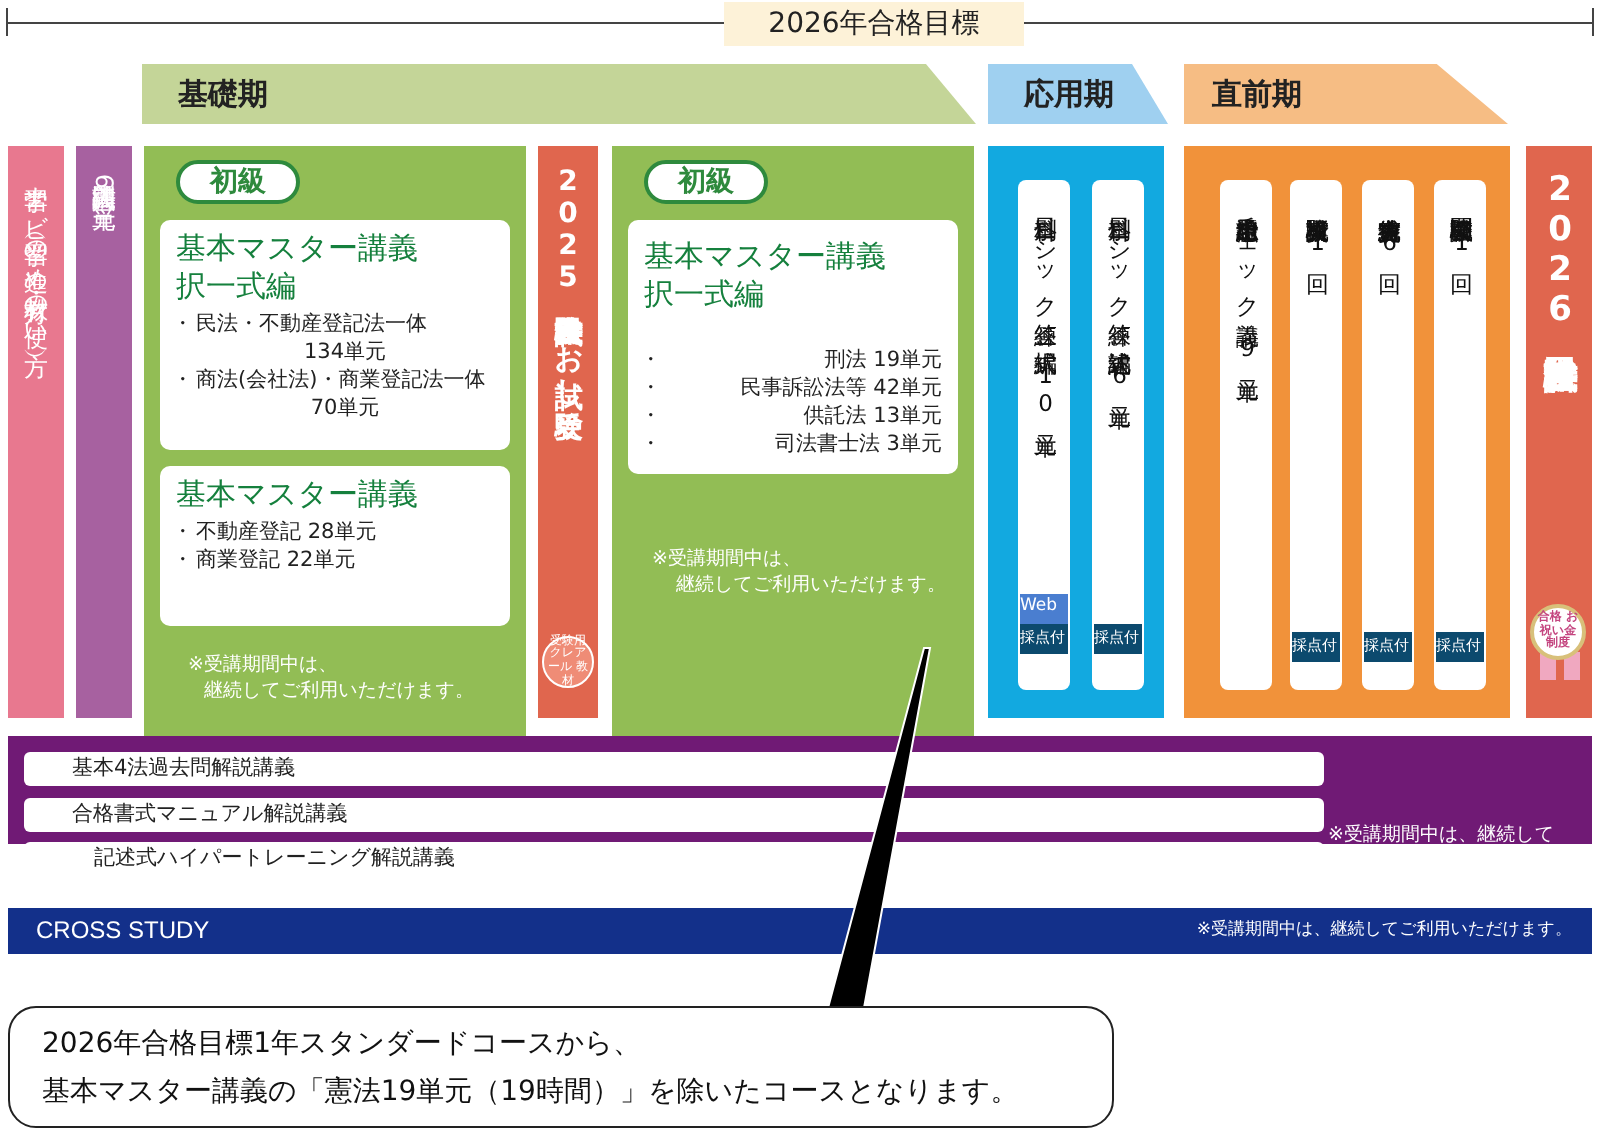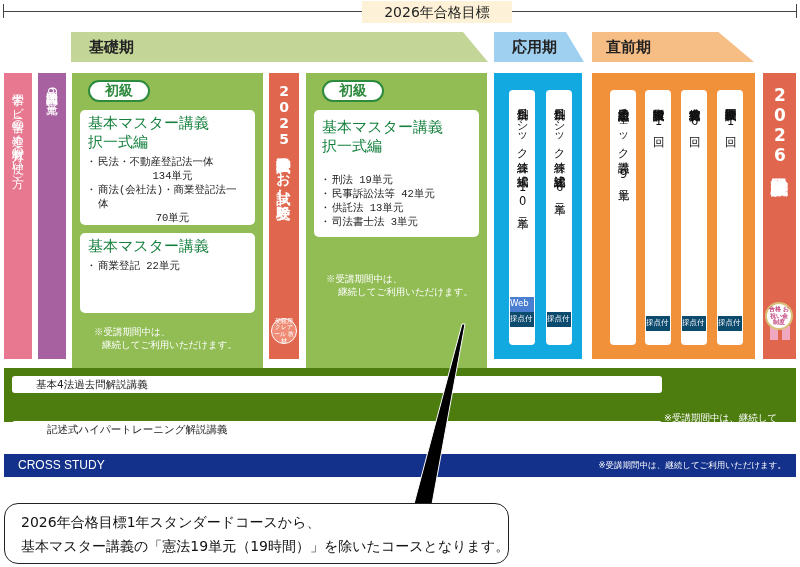--- a/index.html
+++ b/index.html
@@ -30,21 +30,21 @@
   .vbar-navi .vbar-inner, .vbar-hou .vbar-inner { text-orientation: mixed; }
 
   
   .sticker { position: absolute; border-radius: 50%; display: flex; align-items: center; justify-content: center;
              text-align: center; font-size: 6px; line-height: 1.1; }
   .sticker-clear { left: 271px; top: 318px; width: 26px; height: 26px; background: #ef8c76; color: #fff; border: 1px solid #fff; }
   .sticker-gift { left: 765px; top: 302px; width: 28px; height: 28px; background: #fff; color: #c4457f; border: 2px solid #d8c07a; font-weight: bold; }
   .ribbon { position: absolute; top: 326px; width: 8px; height: 14px; background: #f0a8c0; }
 
   
-  .green { position: absolute; top: 73px; height: 358px; background: #92bd55; font-family: Liberation Mono, monospace; }
+  .green { position: absolute; top: 73px; height: 358px; background: #92bd55; }
   .green-1 { left: 72px; width: 191px; }
   .green-2 { left: 306px; width: 181px; }
   .pill { position: absolute; top: 7px; left: 16px; width: 62px; height: 22px; background: #fff; border: 2px solid #2e8a3d;
           border-radius: 11px; color: #2e8a3d; font-weight: bold; font-size: 14px; line-height: 18px; text-align: center; }
   .card { position: absolute; left: 8px; right: 8px; background: #fff; border-radius: 5px; padding: 5px 8px; }
   .card-title { font-size: 15px; line-height: 19px; color: #15803d; }
   .card-list { list-style: none; font-size: 10.5px; line-height: 14px; margin-top: 2px; }
   .card-list li { padding-left: 10px; position: relative; }
   .card-list li::before { content: "・"; position: absolute; left: -2px; }
   .card-list .units { text-align: center; display: block; }
@@ -54,35 +54,35 @@
   .blue { position: absolute; left: 494px; top: 73px; width: 88px; height: 286px; background: #12a9e0; }
   .orange { position: absolute; left: 592px; top: 73px; width: 163px; height: 286px; background: #f1923a; }
   .slot { position: absolute; top: 17px; width: 26px; height: 255px; background: #fff; border-radius: 4px; }
   .slot-text { writing-mode: vertical-rl; text-orientation: upright; font-size: 11.5px; line-height: 1; color: #111;
                margin: 10px auto 0; white-space: nowrap; letter-spacing: 0; }
   .tag { position: absolute; left: 1px; width: 24px; height: 15px; font-size: 7.5px; line-height: 13px; color: #fff; }
   .tag-web { background: #4a7ed0; font-size: 8.5px; }
   .tag-score { background: #0c4a6e; }
 
   
-  .brown { position: absolute; left: 4px; top: 368px; width: 792px; height: 54px; background: #4d7c0f; }
+  .brown { position: absolute; left: 4px; top: 368px; width: 792px; height: 54px; background: #701a75; }
   .brown-row { position: absolute; left: 8px; width: 650px; height: 17px; background: #fff; border-radius: 3px;
                font-size: 10.5px; line-height: 17px; padding-left: 24px; color: #222; }
   .brown-note { position: absolute; left: 660px; top: 44px; width: 128px; color: #fff; font-size: 9.5px; line-height: 12px; }
 
   
   .cross { position: absolute; left: 4px; top: 454px; width: 792px; height: 23px; background: #13308a; color: #fff; }
   .cross-label { position: absolute; left: 14px; top: 0; font-size: 12px; line-height: 23px; font-family: "Liberation Sans", sans-serif; }
   .cross-note { position: absolute; right: 10px; top: 0; font-size: 8.5px; line-height: 23px; }
 
   
   .pointer { position: absolute; left: 0; top: 0; width: 800px; height: 567px; pointer-events: none; }
 
   
-  .callout { position: absolute; left: 4px; top: 503px; width: 505px; height: 61px; border: 1.5px solid #222; border-radius: 14px; background: #fff; }
+  .callout { position: absolute; left: 4px; top: 503px; width: 553px; height: 61px; border: 1.5px solid #222; border-radius: 14px; background: #fff; }
   .callout-line { position: absolute; left: 16px; font-size: 14px; line-height: 20px; color: #111; white-space: nowrap; }
 </style>
 </head>
 <body>
 
 <div>
   <div class="tl-line"></div>
   <div class="tl-cap-l"></div>
   <div class="tl-cap-r"></div>
   <div class="tl-label">2026年合格目標</div>
@@ -111,40 +111,41 @@
       </li>
       <li>
         <span>商法(会社法)・商業登記法一体</span>
         <span class="units">70単元</span>
       </li>
     </ul>
   </div>
   <div class="card" style="top:160px;height:80px;">
     <div class="card-title">基本マスター講義</div>
     <ul class="card-list">
+      <li>不動産登記 28単元</li>
       <li>商業登記 22単元</li>
     </ul>
   </div>
   <div class="note-green" style="left:22px;top:253px;">
     <div>※受講期間中は、</div>
     <div style="padding-left:8px;">継続してご利用いただけます。</div>
   </div>
 </div>
 
 <div class="vbar vbar-otameshi">
   <span class="vbar-inner">2025年司法書士試験 お試し受験</span>
 </div>
 <div class="sticker sticker-clear">受験用 クレアール 教材</div>
 
 <div class="green green-2">
   <div class="pill">初級</div>
   <div class="card" style="top:37px;height:127px;">
     <div class="card-title" style="margin-top:4px;">基本マスター講義</div>
     <div class="card-title">択一式編</div>
-    <ul class="card-list" style="margin-top:16px;">
+    <ul class="card-list" style="margin-top:16px;text-align:right;">
       <li>刑法 19単元</li>
       <li>民事訴訟法等 42単元</li>
       <li>供託法 13単元</li>
       <li>司法書士法 3単元</li>
     </ul>
   </div>
   <div class="note-green" style="left:20px;top:200px;">
     <div>※受講期間中は、</div>
     <div style="padding-left:12px;">継続してご利用いただけます。</div>
   </div>
@@ -182,20 +183,21 @@
 
 <div class="vbar vbar-exam">
   <span class="vbar-inner">2026年司法書士試験</span>
 </div>
 <div class="ribbon" style="left:770px;"></div>
 <div class="ribbon" style="left:782px;"></div>
 <div class="sticker sticker-gift">合格 お祝い金 制度</div>
 
 <div class="brown">
   <div class="brown-row" style="top:8px;">基本4法過去問解説講義</div>
+  <div class="brown-row" style="top:31px;">合格書式マニュアル解説講義</div>
   <div class="brown-row" style="top:53px;padding-left:35px;">記述式ハイパートレーニング解説講義</div>
   <div class="brown-note">
     <div>※受講期間中は、継続して</div>
     <div>ご利用いただけます。</div>
   </div>
 </div>
 
 <div class="cross">
   <span class="cross-label">CROSS STUDY</span>
   <span class="cross-note">※受講期間中は、継続してご利用いただけます。</span>

